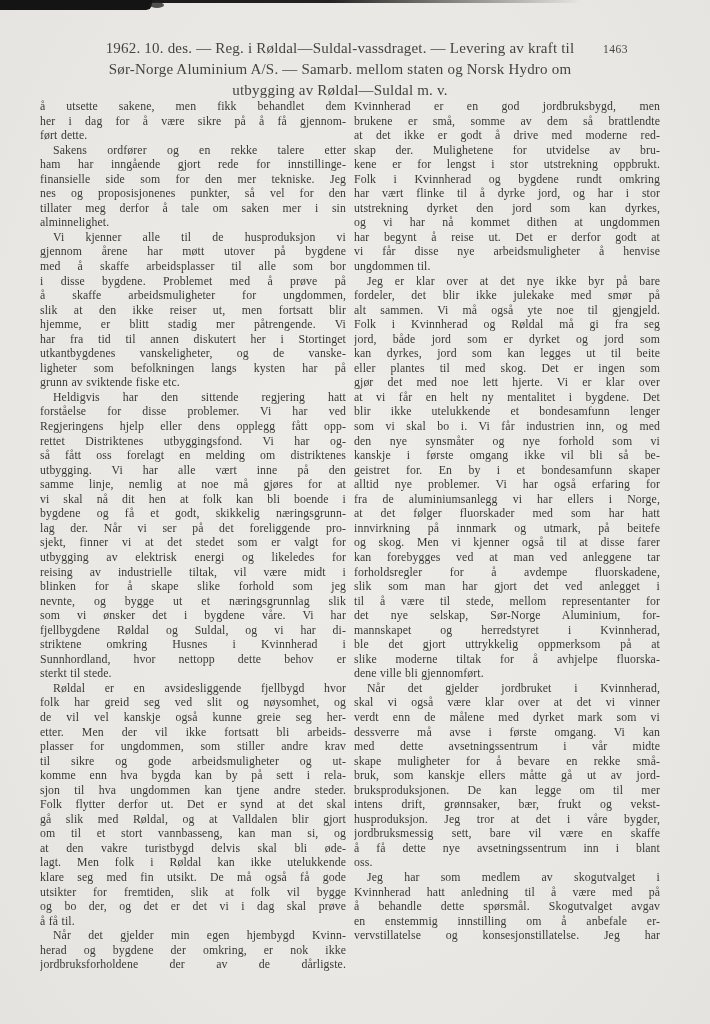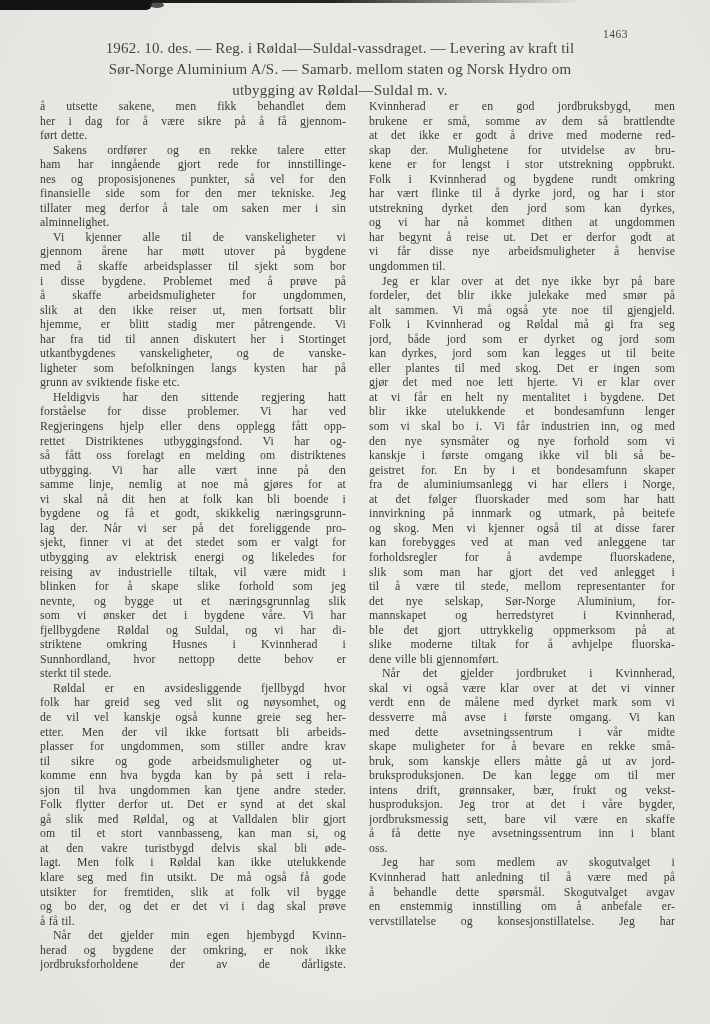--- a/index.html
+++ b/index.html
@@ -35,31 +35,31 @@
     position: absolute;
     top: 38px; left: 60px; width: 560px;
     text-align: center;
     font-size: 15px;
     line-height: 21px;
     letter-spacing: .2px;
     color: #45443f;
   }
   .page-number {
     position: absolute;
-    top: 28px; left: 603px;
+    top: 43px; left: 603px;
     font-size: 11.5px;
     letter-spacing: .5px;
     color: #45443f;
   }
 
   .columns {
     position: absolute;
     top: 99px; left: 40px; right: 48px;
     display: flex;
-    gap: 23px;
+    gap: 8px;
   }
   .col { width: 306px; flex: 0 0 306px; }
 
   .para { }
   .line {
     font-size: 11.8px;
     line-height: 14.55px;
     text-align: justify;
     text-align-last: justify;
     -moz-text-align-last: justify;
@@ -92,29 +92,29 @@
 <div class="columns">
   <div class="col" id="col-left">
       <div class="para">
         <div class="line">å utsette sakene, men fikk behandlet dem</div>
         <div class="line">her i dag for å være sikre på å få gjennom-</div>
         <div class="line flush">ført dette.</div>
       </div>
       <div class="para">
         <div class="line indent">Sakens ordfører og en rekke talere etter</div>
         <div class="line">ham har inngående gjort rede for innstillinge-</div>
+        <div class="line">finansielle side som for den mer tekniske. Jeg</div>
         <div class="line">nes og proposisjonenes punkter, så vel for den</div>
-        <div class="line">finansielle side som for den mer tekniske. Jeg</div>
         <div class="line">tillater meg derfor å tale om saken mer i sin</div>
         <div class="line flush">alminnelighet.</div>
       </div>
       <div class="para">
-        <div class="line indent">Vi kjenner alle til de vanskeligheter vi</div>
+        <div class="line indent">Vi kjenner alle til de husproduksjon vi</div>
         <div class="line">gjennom årene har møtt utover på bygdene</div>
-        <div class="line">med å skaffe arbeidsplasser til sjekt som bor</div>
+        <div class="line">med å skaffe arbeidsplasser til alle som bor</div>
         <div class="line">i disse bygdene. Problemet med å prøve på</div>
         <div class="line">å skaffe arbeidsmuligheter for ungdommen,</div>
         <div class="line">slik at den ikke reiser ut, men fortsatt blir</div>
         <div class="line">hjemme, er blitt stadig mer påtrengende. Vi</div>
         <div class="line">har fra tid til annen diskutert her i Stortinget</div>
         <div class="line">utkantbygdenes vanskeligheter, og de vanske-</div>
         <div class="line">ligheter som befolkningen langs kysten har på</div>
         <div class="line flush">grunn av sviktende fiske etc.</div>
       </div>
       <div class="para">
@@ -187,20 +187,21 @@
         <div class="line">jord, både jord som er dyrket og jord som</div>
         <div class="line">kan dyrkes, jord som kan legges ut til beite</div>
         <div class="line">eller plantes til med skog. Det er ingen som</div>
         <div class="line">gjør det med noe lett hjerte. Vi er klar over</div>
         <div class="line">at vi får en helt ny mentalitet i bygdene. Det</div>
         <div class="line">blir ikke utelukkende et bondesamfunn lenger</div>
         <div class="line">som vi skal bo i. Vi får industrien inn, og med</div>
         <div class="line">den nye synsmåter og nye forhold som vi</div>
         <div class="line">kanskje i første omgang ikke vil bli så be-</div>
         <div class="line">geistret for. En by i et bondesamfunn skaper</div>
+        <div class="line">alltid nye problemer. Vi har også erfaring for</div>
         <div class="line">fra de aluminiumsanlegg vi har ellers i Norge,</div>
         <div class="line">at det følger fluorskader med som har hatt</div>
         <div class="line">innvirkning på innmark og utmark, på beitefe</div>
         <div class="line">og skog. Men vi kjenner også til at disse farer</div>
         <div class="line">kan forebygges ved at man ved anleggene tar</div>
         <div class="line">forholdsregler for å avdempe fluorskadene,</div>
         <div class="line">slik som man har gjort det ved anlegget i</div>
         <div class="line">til å være til stede, mellom representanter for</div>
         <div class="line">det nye selskap, Sør-Norge Aluminium, for-</div>
         <div class="line">mannskapet og herredstyret i Kvinnherad,</div>

